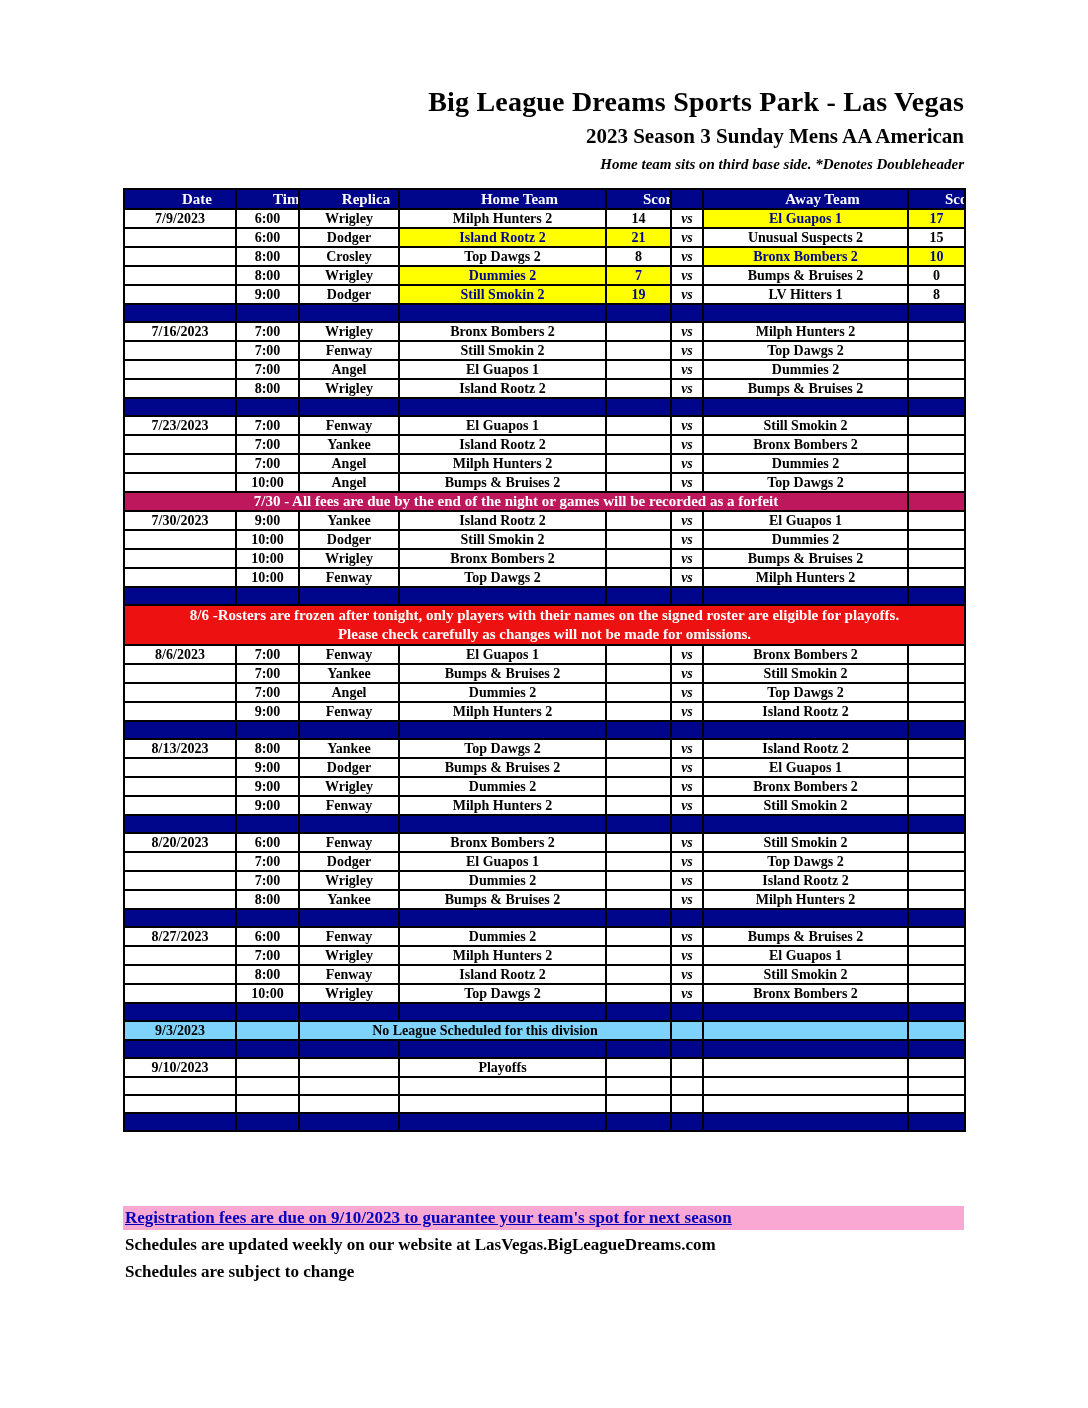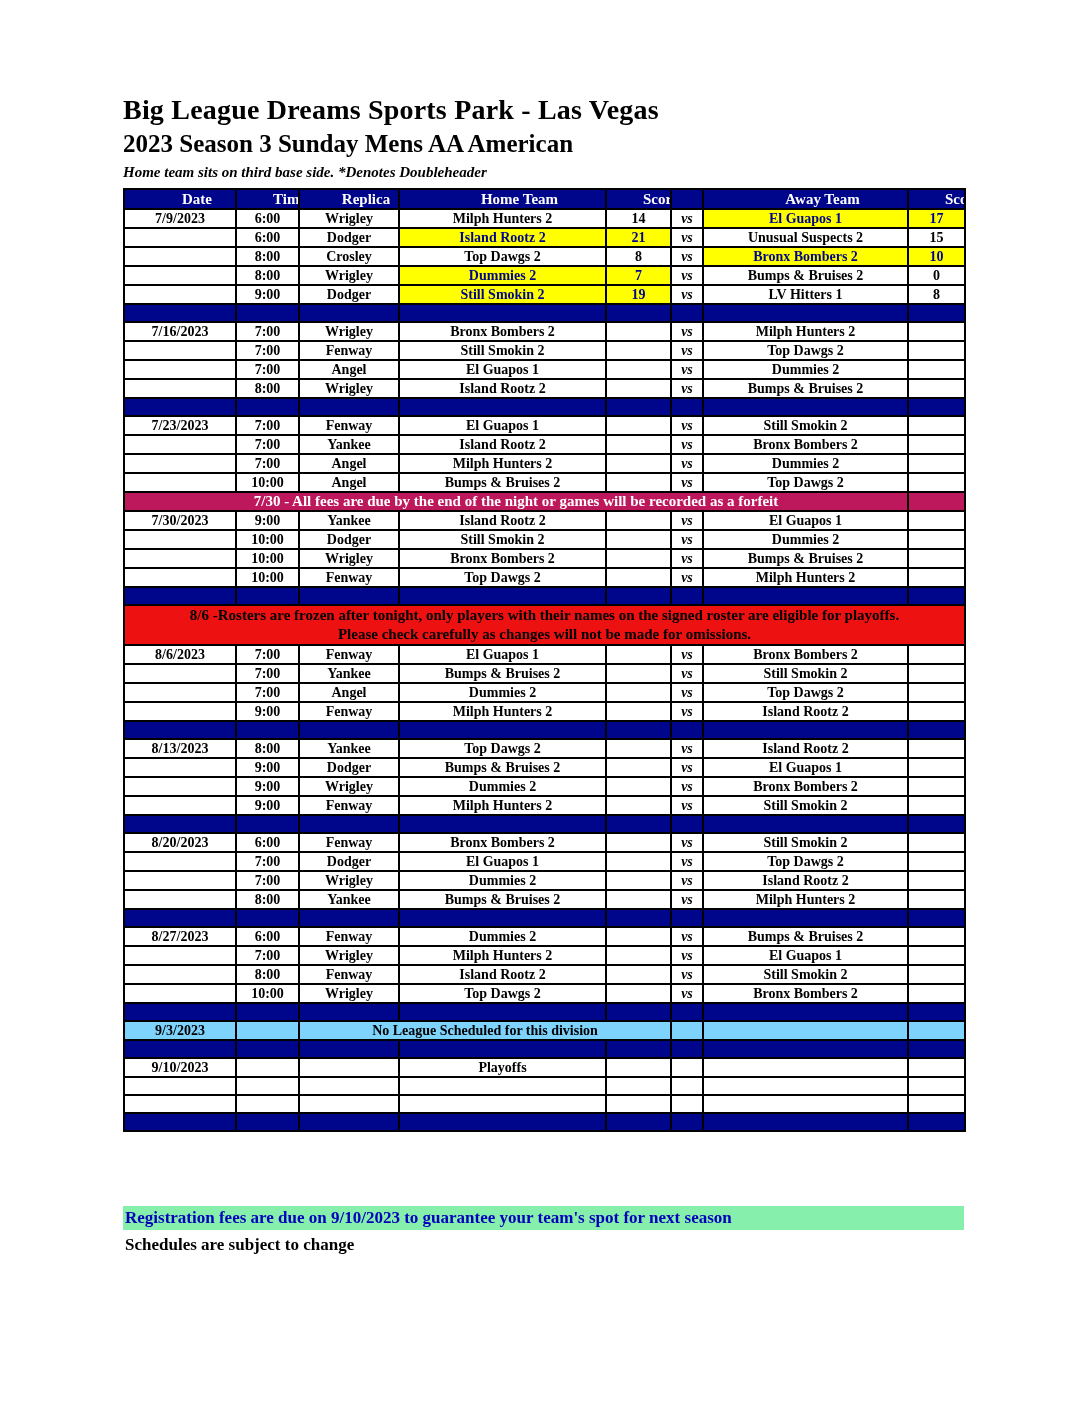--- a/index.html
+++ b/index.html
@@ -1,36 +1,36 @@
 <!DOCTYPE html>
 <html><head>
 <meta charset="utf-8">
 <style>
   html,body{margin:0;padding:0;background:#ffffff;}
   .page{position:relative;width:1088px;height:1408px;background:#ffffff;
         font-family:"Liberation Serif",serif;font-weight:bold;color:#000;}
-  .doc-header{position:absolute;left:123px;top:94px;width:841px;text-align:left;}
+  .doc-header{position:absolute;left:123px;top:86px;width:841px;text-align:right;}
   .doc-title{font-size:28px;line-height:32px;margin:0;letter-spacing:.2px;}
-  .doc-subtitle{font-size:25px;line-height:24px;margin:6px 0 0 0;}
+  .doc-subtitle{font-size:21px;line-height:24px;margin:6px 0 0 0;}
   .doc-note{font-size:15px;line-height:18px;margin:7px 0 0 0;font-style:italic;}
   table.sched{position:absolute;left:123px;top:188px;width:841px;border-collapse:collapse;
               table-layout:fixed;}
   table.sched td{border:2px solid #000;height:16px;padding:0 2px;text-align:center;
                  font-size:14px;font-weight:bold;line-height:17px;overflow:hidden;
                  white-space:nowrap;font-family:"Liberation Serif",serif;}
   tr.hdr td{background:#00068B;color:#ffffff;font-size:15px;height:18px;padding-left:36px;}
   tr.sep td{background:#00068B;}
   tr.note td{background:#be185d;color:#ffffff;font-size:15px;}
-  tr.banner td{background:#EE1111;color:#000000;font-size:15px;height:38px;line-height:19px;}
+  tr.banner td{background:#EE1111;color:#ffffff;font-size:15px;height:38px;line-height:19px;}
   tr.info td{background:#7dd3fc;}
   td.hl{background:#FFFF00;color:#00068B;}
   td.vs{font-style:italic;font-size:13px;}
   .footer{position:absolute;left:123px;top:1206px;width:841px;font-size:17px;line-height:22px;}
   .fline{margin:0 0 3px 0;padding:1px 2px;}
-  .fline.highlight{background:#86efac;color:#0000BB;}
+  .fline.highlight{background:#f9a8d4;color:#0000BB;text-decoration:underline;}
 </style>
 </head>
 <body>
 
 <div class="page">
 
   <div class="doc-header">
     <div class="doc-title">Big League Dreams Sports Park - Las Vegas</div>
     <div class="doc-subtitle">2023 Season 3 Sunday Mens AA American</div>
     <div class="doc-note">Home team sits on third base side.  *Denotes Doubleheader</div>
@@ -524,15 +524,16 @@
           <td></td>
           <td></td>
           <td></td>
           <td></td>
         </tr>
       </tbody>
   </table>
 
   <div class="footer" id="footer">
       <div class="fline highlight">Registration fees are due on 9/10/2023 to guarantee your team's spot for next season</div>
+      <div class="fline">Schedules are updated weekly on our website at LasVegas.BigLeagueDreams.com</div>
       <div class="fline">Schedules are subject to change</div>
     </div>
 </div>
 
 </body></html>

